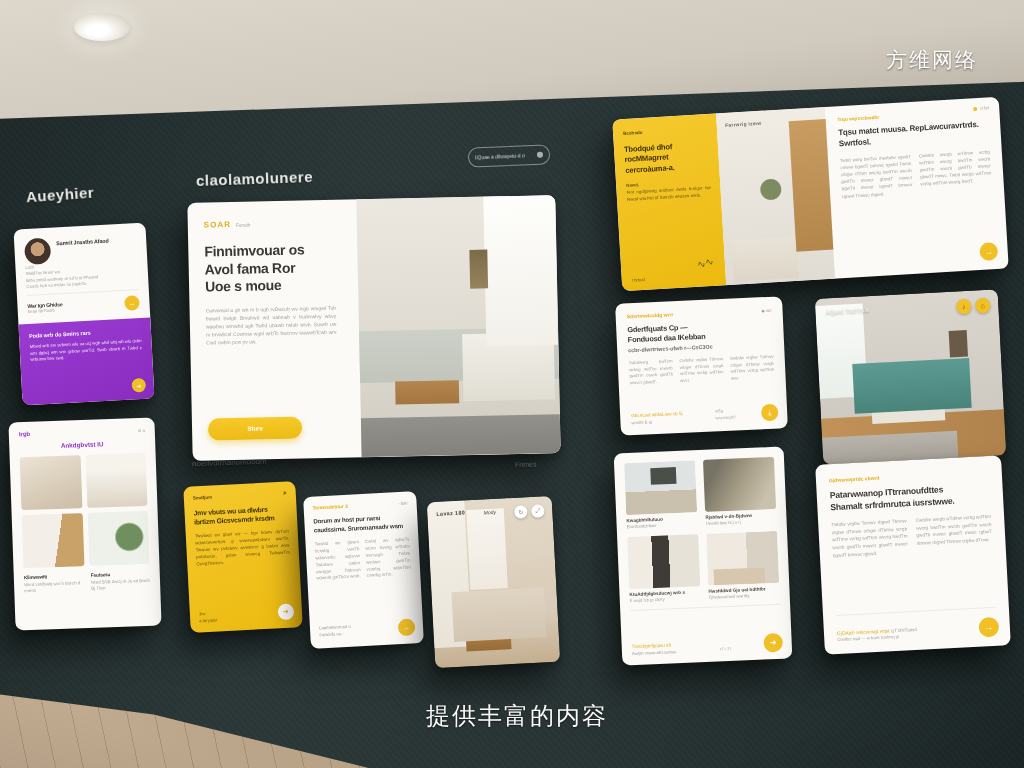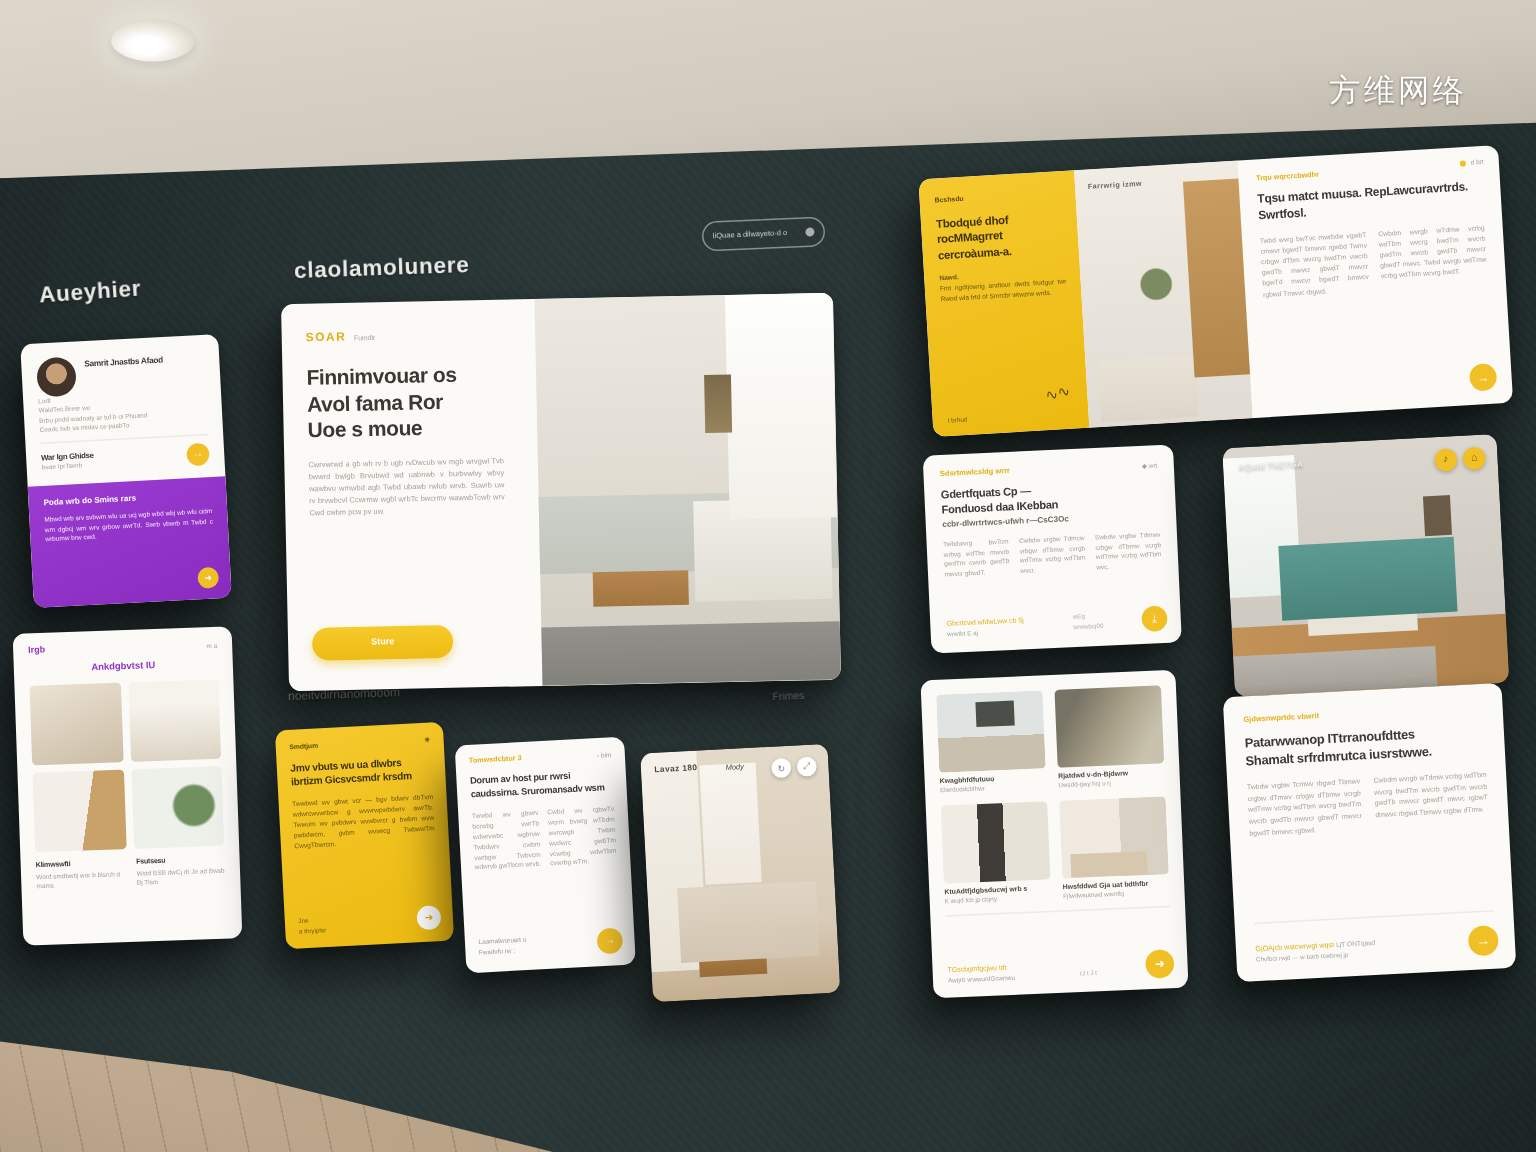--- a/index.html
+++ b/index.html
@@ -420,13 +420,14 @@
         <span class="t-gray" style="font-size:4.4px;">LjT ONTqasd</span>
       </div>
       <div class="t-gray" style="font-size:4.2px;">Chvfbct rwjd — w barb tcwbrwj jp</div>
     </div>
     <div class="ybtn">→</div>
   </div>
 
   <div class="vignette"></div>
 
   <div class="wall-text" id="watermark">方维网络</div>
+  <div class="wall-text" id="caption">提供丰富的内容</div>
 </div>
 
 </body></html>

